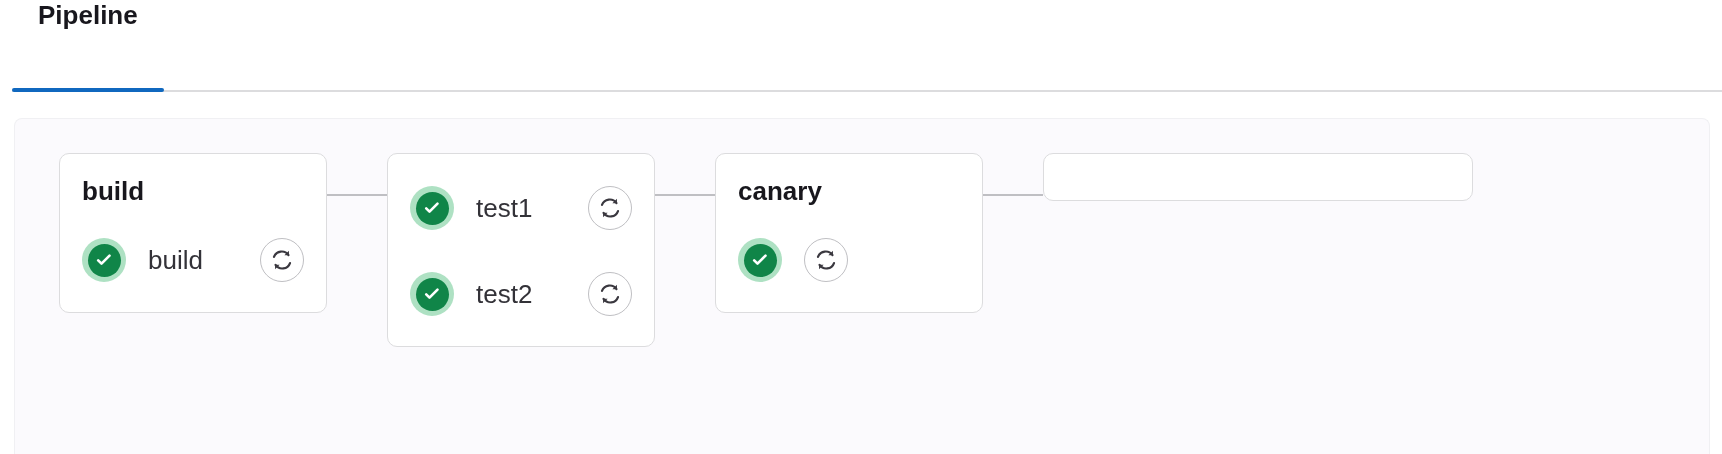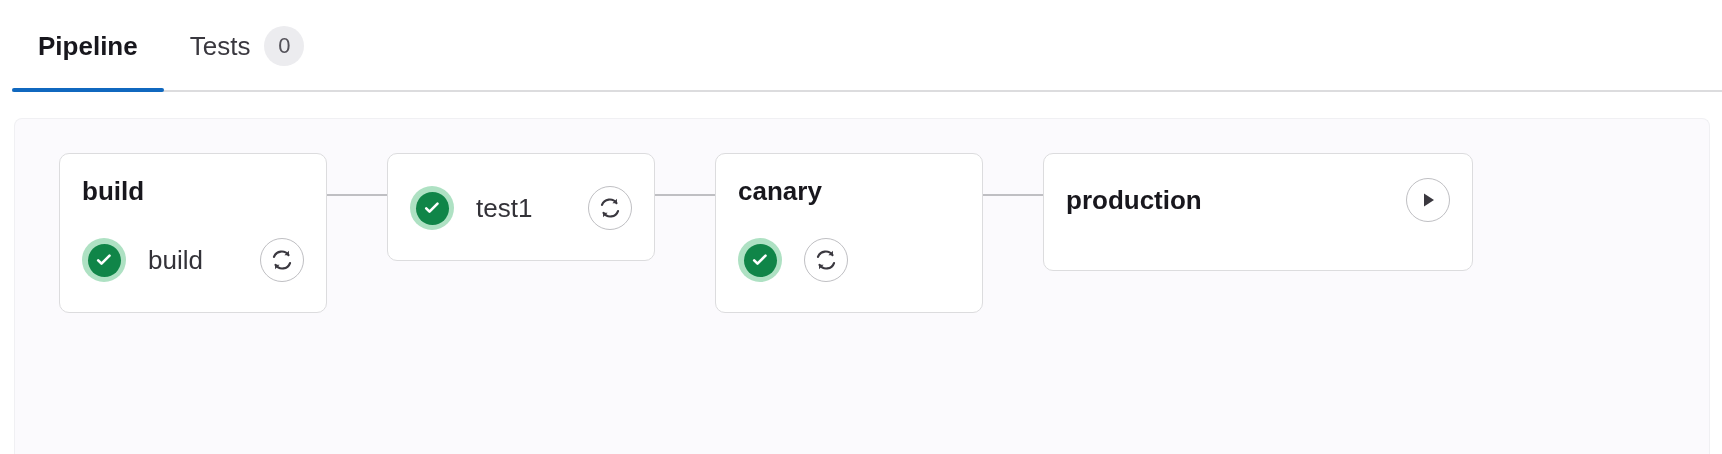--- a/index.html
+++ b/index.html
@@ -23,24 +23,23 @@
   .tabbar::after {
     content: "";
     position: absolute;
     left: 12px; right: 0; bottom: 0;
     height: 2px;
     background: #dcdcde;
   }
   .tab {
     position: relative;
     display: flex;
-    align-items: center;
     gap: 14px;
     height: 100%;
-    padding: 8px 26px;
+    padding: 0 26px;
     font-size: 26px;
     color: #3a383f;
     cursor: pointer;
     white-space: nowrap;
   }
   .tab.active {
     font-weight: bold;
     color: #18171d;
   }
   .tab.active::after {
@@ -178,24 +177,20 @@
   }
   .action-btn svg { display: block; }
 </style>
 </head>
 <body>
 
 <div class="tabbar">
   <div class="tab active">
     <span>Pipeline</span>
   </div>
-  <div class="tab">
-    <span>Tests</span>
-    <span class="tab-badge">0</span>
-  </div>
 </div>
 
 <div class="canvas">
   <div class="graph">
 
     <div class="stage-wrap">
       <div class="stage-card">
         <div class="stage-head">
           <span class="stage-title">build</span>
         </div>
@@ -234,20 +229,38 @@
           <span class="job-name">test1</span>
           <span class="action-btn">
             <svg width="26" height="26" viewBox="0 0 24 24" aria-hidden="true">
               <path d="M4.6 9.2A7.6 7.6 0 0 1 18 7.4" fill="none" stroke="#3a383f" stroke-width="2" stroke-linecap="round"></path>
               <path d="M19.4 14.8A7.6 7.6 0 0 1 6 16.6" fill="none" stroke="#3a383f" stroke-width="2" stroke-linecap="round"></path>
               <path d="M18.4 3.4v4.2h-4.2z" fill="#3a383f"></path>
               <path d="M5.6 20.6v-4.2h4.2z" fill="#3a383f"></path>
             </svg>
           </span>
         </div>
+        <div class="job-row">
+          <span class="status success">
+            <span class="inner">
+              <svg width="20" height="20" viewBox="0 0 20 20" aria-hidden="true">
+                <path d="M4.2 10.4l3.3 3.3 8-8" fill="none" stroke="#ffffff" stroke-width="2.6" stroke-linecap="round" stroke-linejoin="round"></path>
+              </svg>
+            </span>
+          </span>
+          <span class="job-name">test2</span>
+          <span class="action-btn">
+            <svg width="26" height="26" viewBox="0 0 24 24" aria-hidden="true">
+              <path d="M4.6 9.2A7.6 7.6 0 0 1 18 7.4" fill="none" stroke="#3a383f" stroke-width="2" stroke-linecap="round"></path>
+              <path d="M19.4 14.8A7.6 7.6 0 0 1 6 16.6" fill="none" stroke="#3a383f" stroke-width="2" stroke-linecap="round"></path>
+              <path d="M18.4 3.4v4.2h-4.2z" fill="#3a383f"></path>
+              <path d="M5.6 20.6v-4.2h4.2z" fill="#3a383f"></path>
+            </svg>
+          </span>
+        </div>
       </div>
       <div class="connector"></div>
     </div>
 
     <div class="stage-wrap">
       <div class="stage-card">
         <div class="stage-head">
           <span class="stage-title">canary</span>
         </div>
         <div class="job-row">
@@ -266,25 +279,17 @@
               <path d="M5.6 20.6v-4.2h4.2z" fill="#3a383f"></path>
             </svg>
           </span>
         </div>
       </div>
       <div class="connector"></div>
     </div>
 
     <div class="stage-wrap">
       <div class="stage-card" style="min-width:430px">
-        <div class="stage-head">
-          <span class="stage-title">production</span>
-          <span class="action-btn">
-            <svg width="22" height="22" viewBox="0 0 22 22" aria-hidden="true">
-              <path d="M7 4.6l10 6.4-10 6.4z" fill="#3a383f"></path>
-            </svg>
-          </span>
-        </div>
       </div>
     </div>
 
   </div>
 </div>
 
 </body></html>

